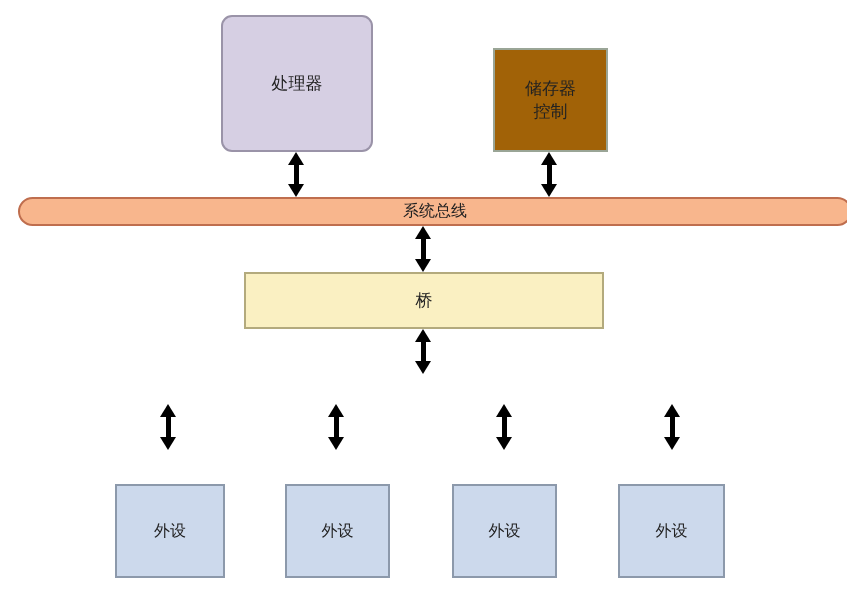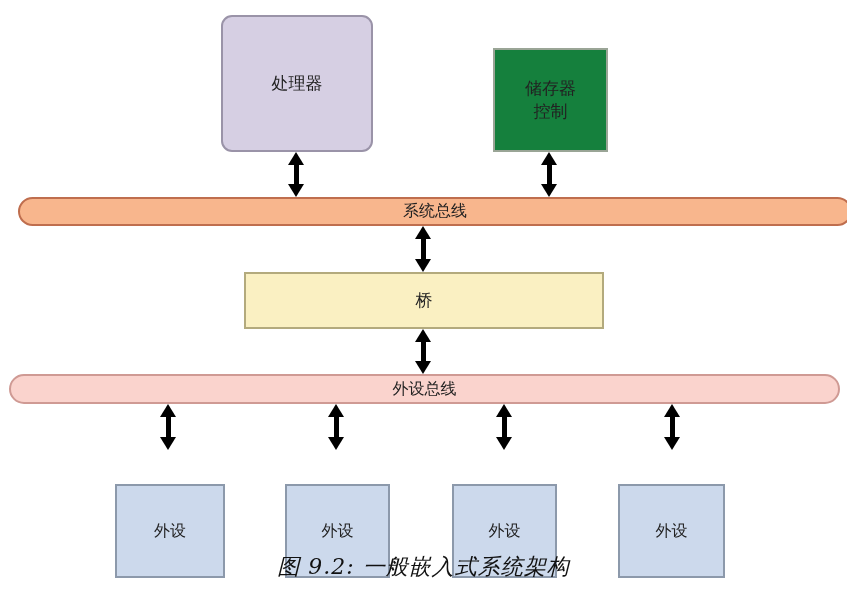--- a/index.html
+++ b/index.html
@@ -84,36 +84,33 @@
 </style>
 </head>
 <body>
 
 <div class="canvas">
 
   <div class="node box processor" style="background-color: rgb(214, 207, 227); border-color: rgb(154, 147, 168);">
     <span>处理器</span>
   </div>
 
-  <div class="node box memory-control" style="background-color: #15803d; border-color: rgb(154, 165, 150);">
+  <div class="node box memory-control" style="background-color: #a16207; border-color: rgb(154, 165, 150);">
     <span>储存器</span>
     <span>控制</span>
   </div>
 
   <div class="bus system-bus" style="background-color: rgb(248, 182, 141); border-color: rgb(191, 110, 78);">
     <span>系统总线</span>
   </div>
 
   <div class="node box bridge" style="background-color: rgb(250, 240, 194); border-color: rgb(179, 170, 125);">
     <span>桥</span>
   </div>
 
-  <div class="bus peripheral-bus" style="background-color: rgb(250, 211, 205); border-color: rgb(207, 154, 148);">
-    <span>外设总线</span>
-  </div>
 
   <div class="node box peripheral periph-1" style="background-color: rgb(204, 217, 236); border-color: rgb(140, 153, 171);">
     <span>外设</span>
   </div>
   <div class="node box peripheral periph-2" style="background-color: rgb(204, 217, 236); border-color: rgb(140, 153, 171);">
     <span>外设</span>
   </div>
   <div class="node box peripheral periph-3" style="background-color: rgb(204, 217, 236); border-color: rgb(140, 153, 171);">
     <span>外设</span>
   </div>
@@ -155,15 +152,14 @@
     <span class="head up"></span>
     <span class="stem"></span>
     <span class="head down"></span>
   </div>
   <div class="varrow a-p4">
     <span class="head up"></span>
     <span class="stem"></span>
     <span class="head down"></span>
   </div>
 
-  <div class="caption">图 9.2:  一般嵌入式系统架构</div>
 
 </div>
 
 </body></html>

